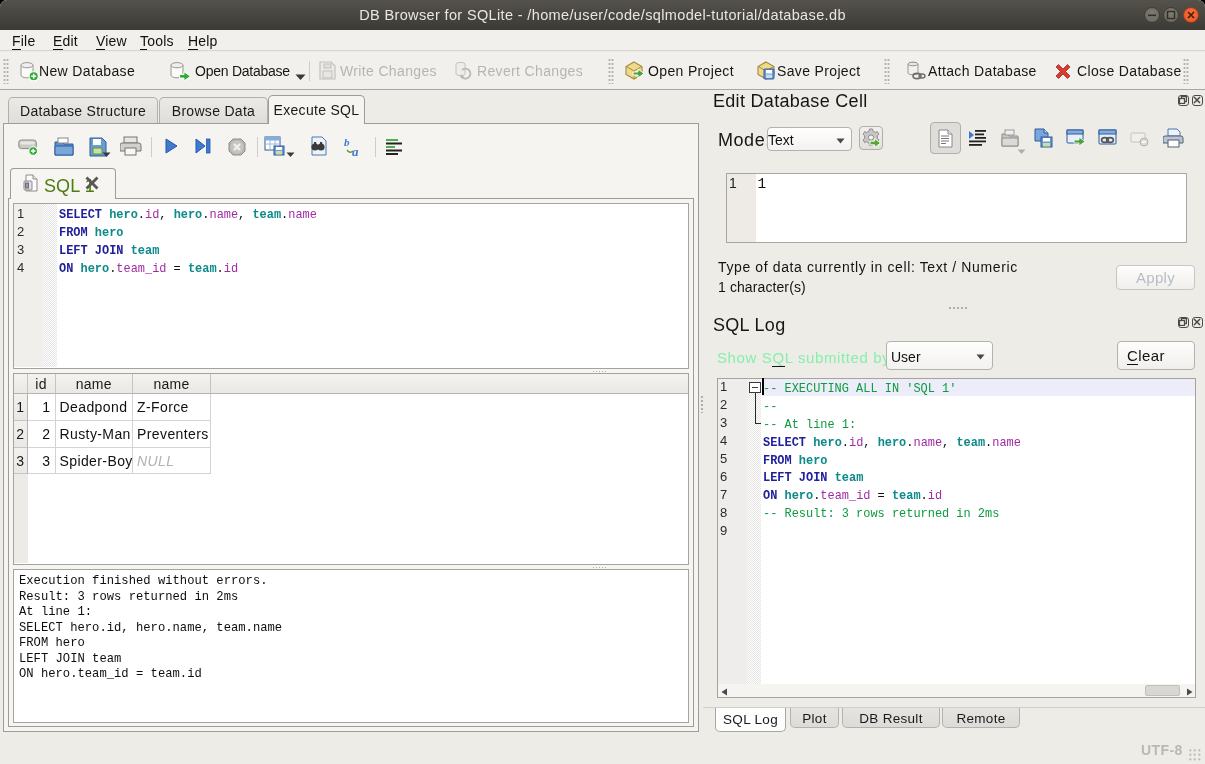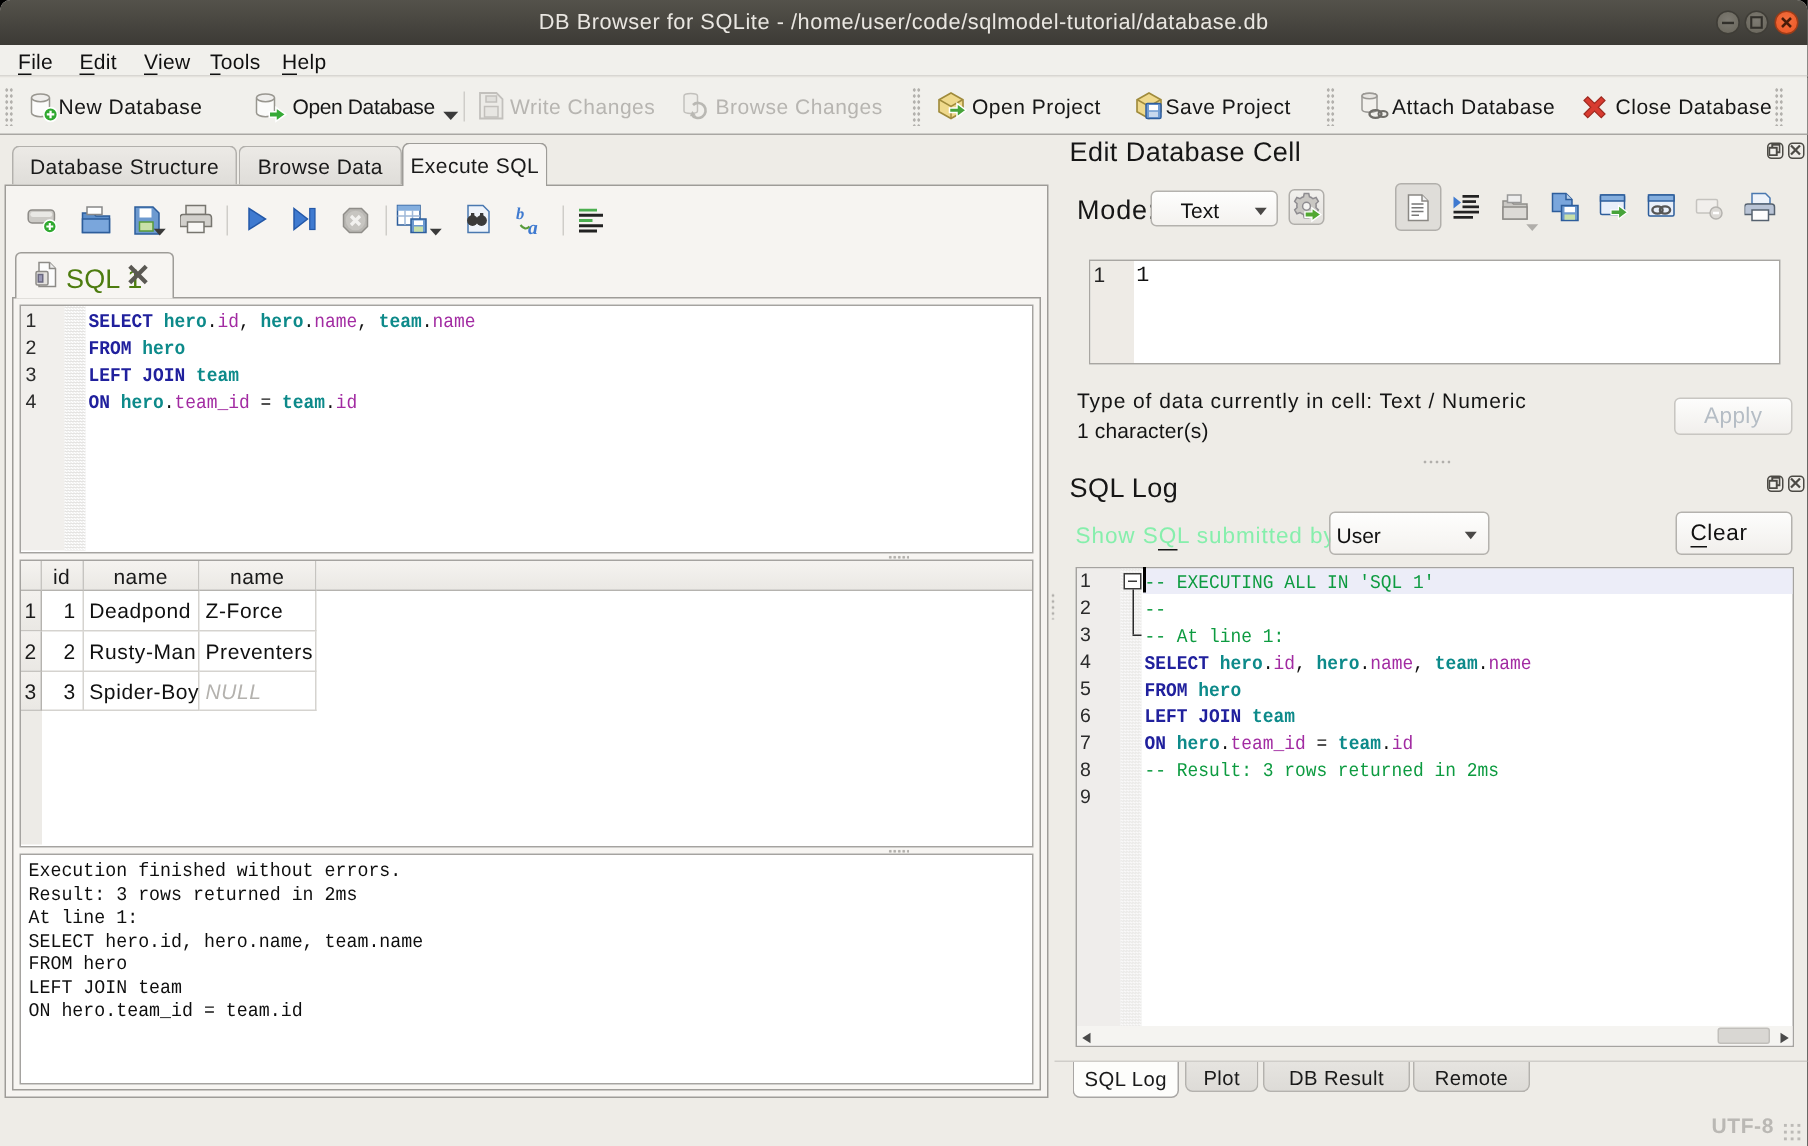--- a/index.html
+++ b/index.html
@@ -91,21 +91,21 @@
     <path d="M3 1 h11 l4 4 v13 h-15 z" fill="#e8e6e2" stroke="#8a8884" stroke-width="1.2"></path>
     <rect x="6" y="10" width="9" height="7" fill="#dcdad6" stroke="#8a8884"></rect>
     <rect x="7" y="3" width="7" height="4" fill="#cfcdc9" stroke="#8a8884"></rect>
   </svg>
 <div class="tbl dis" style="left:340px">Write Changes</div>
 <svg class="abs" style="left:453px;top:61px" width="21" height="21" viewBox="0 0 21 21" opacity="0.45">
     <path d="M3 3 q0-1.6 4.5-1.6 t4.5 1.6 v10 q0 1.6-4.5 1.6 t-4.5-1.6 z" fill="#eceae6" stroke="#8a8884"></path>
     <path d="M9 9 a5 5 0 1 1 -1 6" fill="none" stroke="#77756f" stroke-width="1.8"></path>
     <path d="M7 16.5 l1.5-3.5 2.5 3 z" fill="#77756f"></path>
   </svg>
-<div class="tbl dis" style="left:477px">Browse Changes</div>
+<div class="tbl dis" style="left:477px">Revert Changes</div>
 <div class="dots" style="left:608px;top:58px"></div>
 <svg class="abs" style="left:624px;top:61px" width="22" height="21" viewBox="0 0 22 21">
     <path d="M10 1 l8 4.5 v8 l-8 4.5 -8-4.5 v-8 z" fill="#efd98c" stroke="#a08b3c" stroke-width="1.1"></path>
     <path d="M2.3 5.5 L10 10 l7.7-4.5 M10 10 v8" fill="none" stroke="#a08b3c" stroke-width="1"></path>
     <path d="M9 11 h5 v-3 l6 4.5 -6 4.5 v-3 h-5 z" fill="#47a33a" stroke="#fff" stroke-width="1"></path>
   </svg>
 <div class="tbl" style="left:648px">Open Project</div>
 <svg class="abs" style="left:756px;top:61px" width="20" height="21" viewBox="0 0 20 21">
     <path d="M10 1 l8 4.5 v8 l-8 4.5 -8-4.5 v-8 z" fill="#efd98c" stroke="#a08b3c" stroke-width="1.1"></path>
     <path d="M2.3 5.5 L10 10 l7.7-4.5 M10 10 v8" fill="none" stroke="#a08b3c" stroke-width="1"></path>
@@ -277,21 +277,21 @@
     </svg>
   </div>
 <div class="dkbtn" style="left:1192px;top:95px">
     <svg width="8" height="8" viewBox="0 0 8 8">
       <path d="M1 1 L7 7 M7 1 L1 7" stroke="#4c4a45" stroke-width="1.5"></path>
     </svg>
   </div>
 
 <div class="dktitle" style="left:718px;top:130px;letter-spacing:0.55px">Mode:</div>
 <div class="combo" style="left:767px;top:127px;width:85px;height:24px">
-    <span style="position:absolute;left:19px;top:4px">Text</span>
+    <span style="position:absolute;left:0;top:4px">Text</span>
     <svg style="position:absolute;right:6px;top:10px" width="9" height="6">
       <path d="M0.5 0.5 h8 l-4 5 z" fill="#4a4846"></path>
     </svg>
   </div>
 <div class="abs" style="left:859px;top:126px;width:24px;height:24px;background:linear-gradient(180deg,#f2f1ee,#e2e0dc);border:1px solid #b0aeaa;border-radius:4px">
     <svg width="22" height="22" viewBox="0 0 22 22" style="margin:0 auto">
       <g fill="#c9c7c3" stroke="#8e8c90" stroke-width="1">
         <path d="M9.5 2 h3 l0.5 2.2 a6.8 6.8 0 0 1 2.3 1.3 l2.1-0.8 1.5 2.6 -1.6 1.5 a6.8 6.8 0 0 1 0 2.6 l1.6 1.5 -1.5 2.6 -2.1-0.8 a6.8 6.8 0 0 1 -2.3 1.3 l-0.5 2.2 h-3 l-0.5-2.2 a6.8 6.8 0 0 1 -2.3-1.3 l-2.1 0.8 -1.5-2.6 1.6-1.5 a6.8 6.8 0 0 1 0-2.6 l-1.6-1.5 1.5-2.6 2.1 0.8 a6.8 6.8 0 0 1 2.3-1.3 z"></path>
       </g>
       <circle cx="11" cy="10.5" r="2.6" fill="#f4f3f1" stroke="#8e8c90"></circle>

